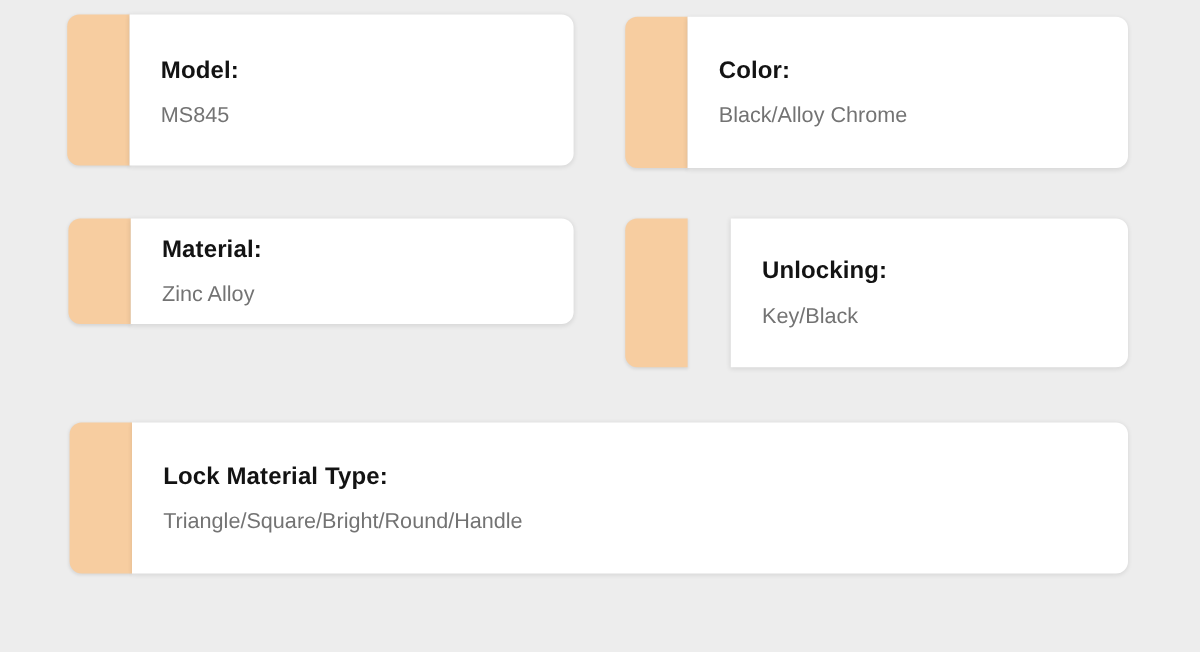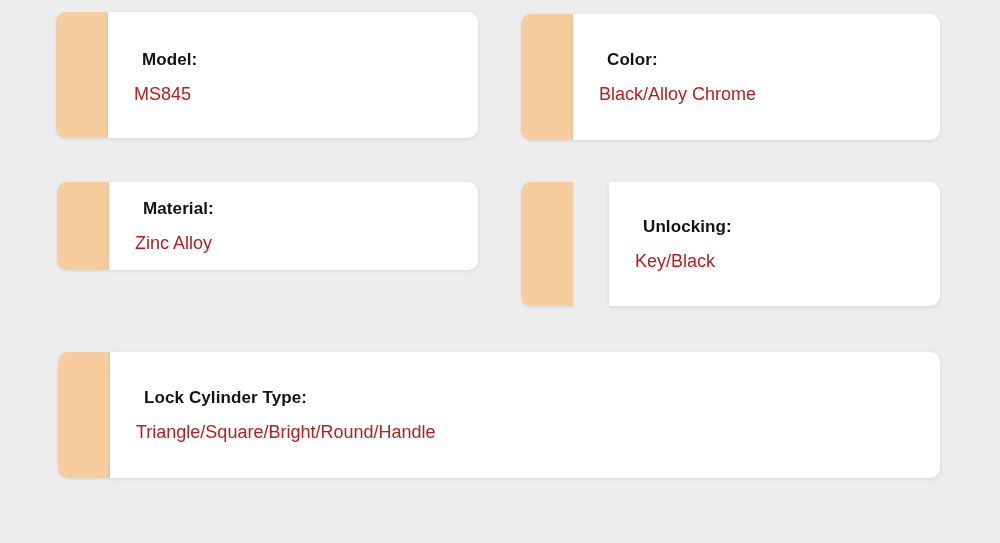--- a/index.html
+++ b/index.html
@@ -44,33 +44,33 @@
     box-shadow: 0 1px 4px rgba(0,0,0,0.10);
     position: relative;
     display: flex;
     flex-direction: column;
     justify-content: center;
     padding-left: 26px;
     box-sizing: border-box;
   }
 
   .spec-label {
-    font-size: 17px;
+    font-size: 20px;
     font-weight: bold;
     color: #131313;
     line-height: 1.25;
     letter-spacing: 0.1px;
-    margin: 0 0 13px 8px;
+    margin: 0 0 13px 0;
     white-space: nowrap;
   }
 
   .spec-value {
     font-size: 18px;
     font-weight: normal;
-    color: #b91c1c;
+    color: #737373;
     line-height: 1.25;
     margin: 0;
     white-space: nowrap;
   }
 
   
   #card-model {
     left: 56px;
     top: 12px;
     width: 422px;
@@ -141,18 +141,18 @@
     <div class="accent-bar"></div>
     <div class="card-body">
       <div class="spec-label">Unlocking:</div>
       <div class="spec-value">Key/Black</div>
     </div>
   </div>
 
   <div class="spec-card" id="card-cylinder">
     <div class="accent-bar"></div>
     <div class="card-body">
-      <div class="spec-label">Lock Cylinder Type:</div>
+      <div class="spec-label">Lock Material Type:</div>
       <div class="spec-value">Triangle/Square/Bright/Round/Handle</div>
     </div>
   </div>
 
 </div>
 
 </body></html>

